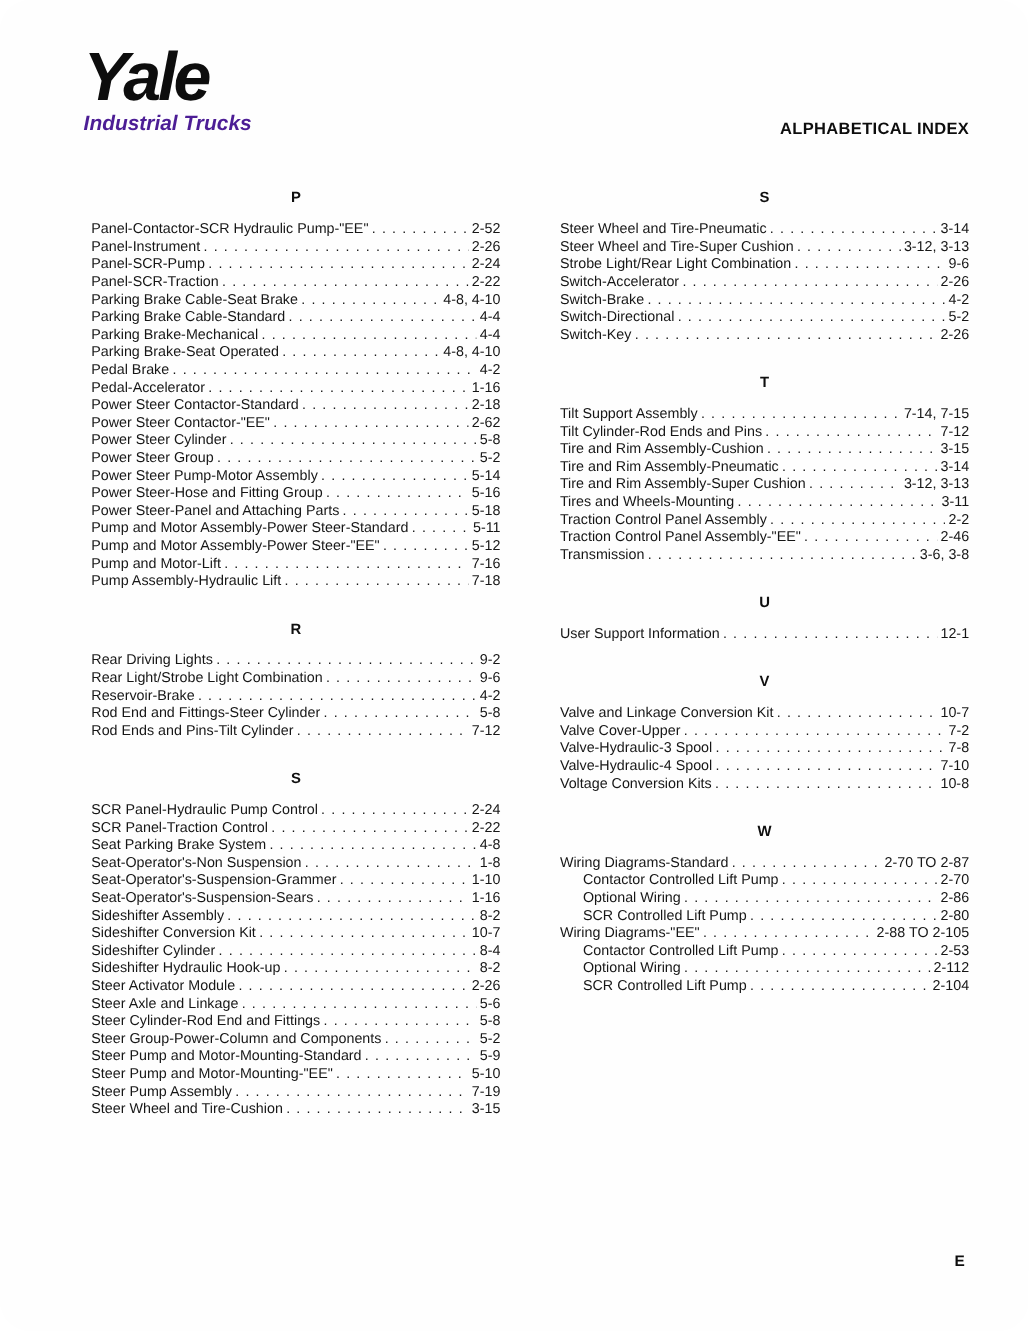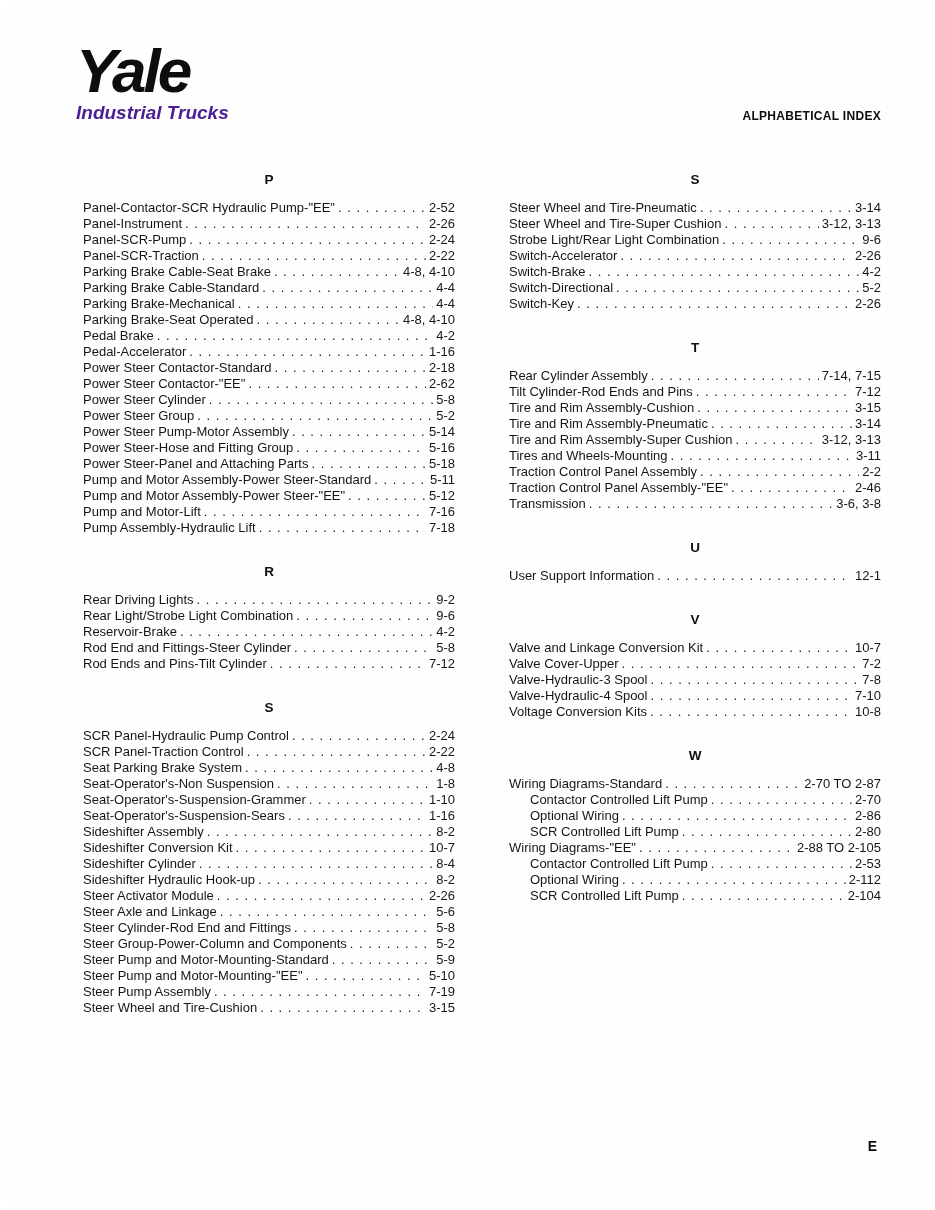--- a/index.html
+++ b/index.html
@@ -39,21 +39,21 @@
     letter-spacing: 0px;
     margin-top: 0px;
     color: #4c1d95;
   }
 
   
   .header-title {
     position: absolute;
     top: 109px;
     right: 54px;
-    font-size: 12px;
+    font-size: 15px;
     font-weight: bold;
     letter-spacing: 0.3px;
     color: #0d0d0d;
   }
 
   
   .column {
     position: absolute;
     top: 172px;
     width: 372px;
@@ -393,21 +393,21 @@
         </div>
         <div class="index-entry">
           <span class="entry-title">Switch-Key</span>
           <span class="entry-leader"></span>
           <span class="entry-page">2-26</span>
         </div>
       </section>
       <section class="index-section">
         <div class="section-letter">T</div>
         <div class="index-entry">
-          <span class="entry-title">Rear Cylinder Assembly</span>
+          <span class="entry-title">Tilt Support Assembly</span>
           <span class="entry-leader"></span>
           <span class="entry-page">7-14, 7-15</span>
         </div>
         <div class="index-entry">
           <span class="entry-title">Tilt Cylinder-Rod Ends and Pins</span>
           <span class="entry-leader"></span>
           <span class="entry-page">7-12</span>
         </div>
         <div class="index-entry">
           <span class="entry-title">Tire and Rim Assembly-Cushion</span>

